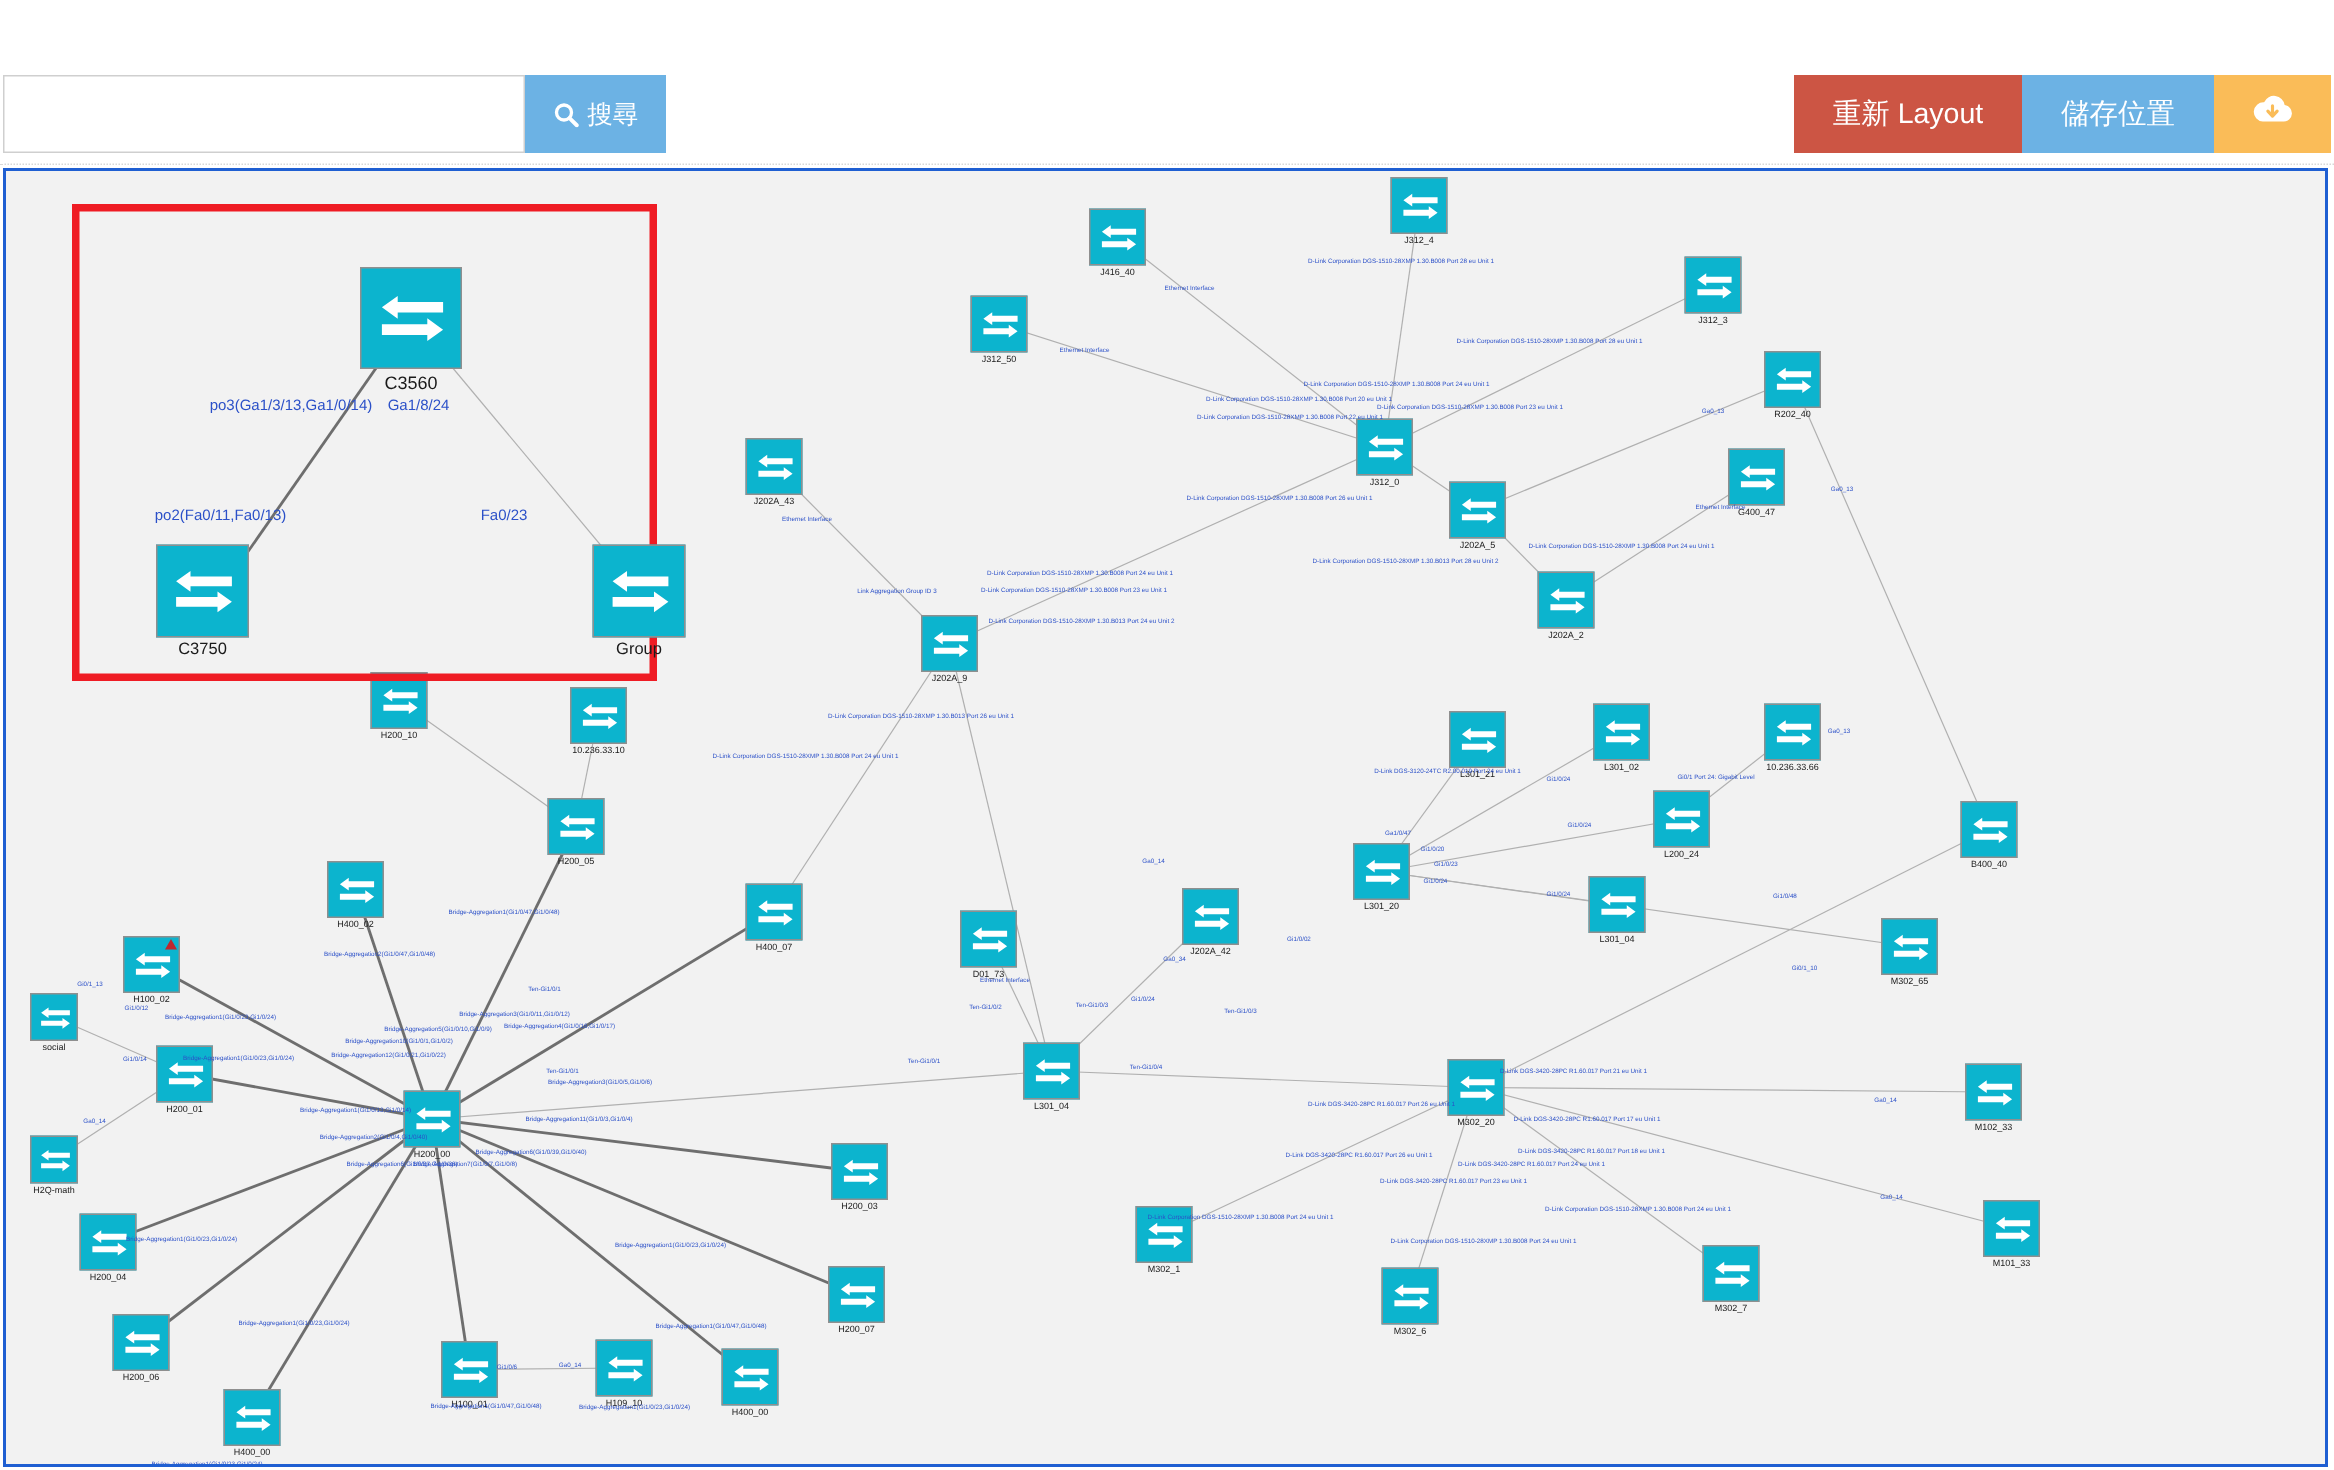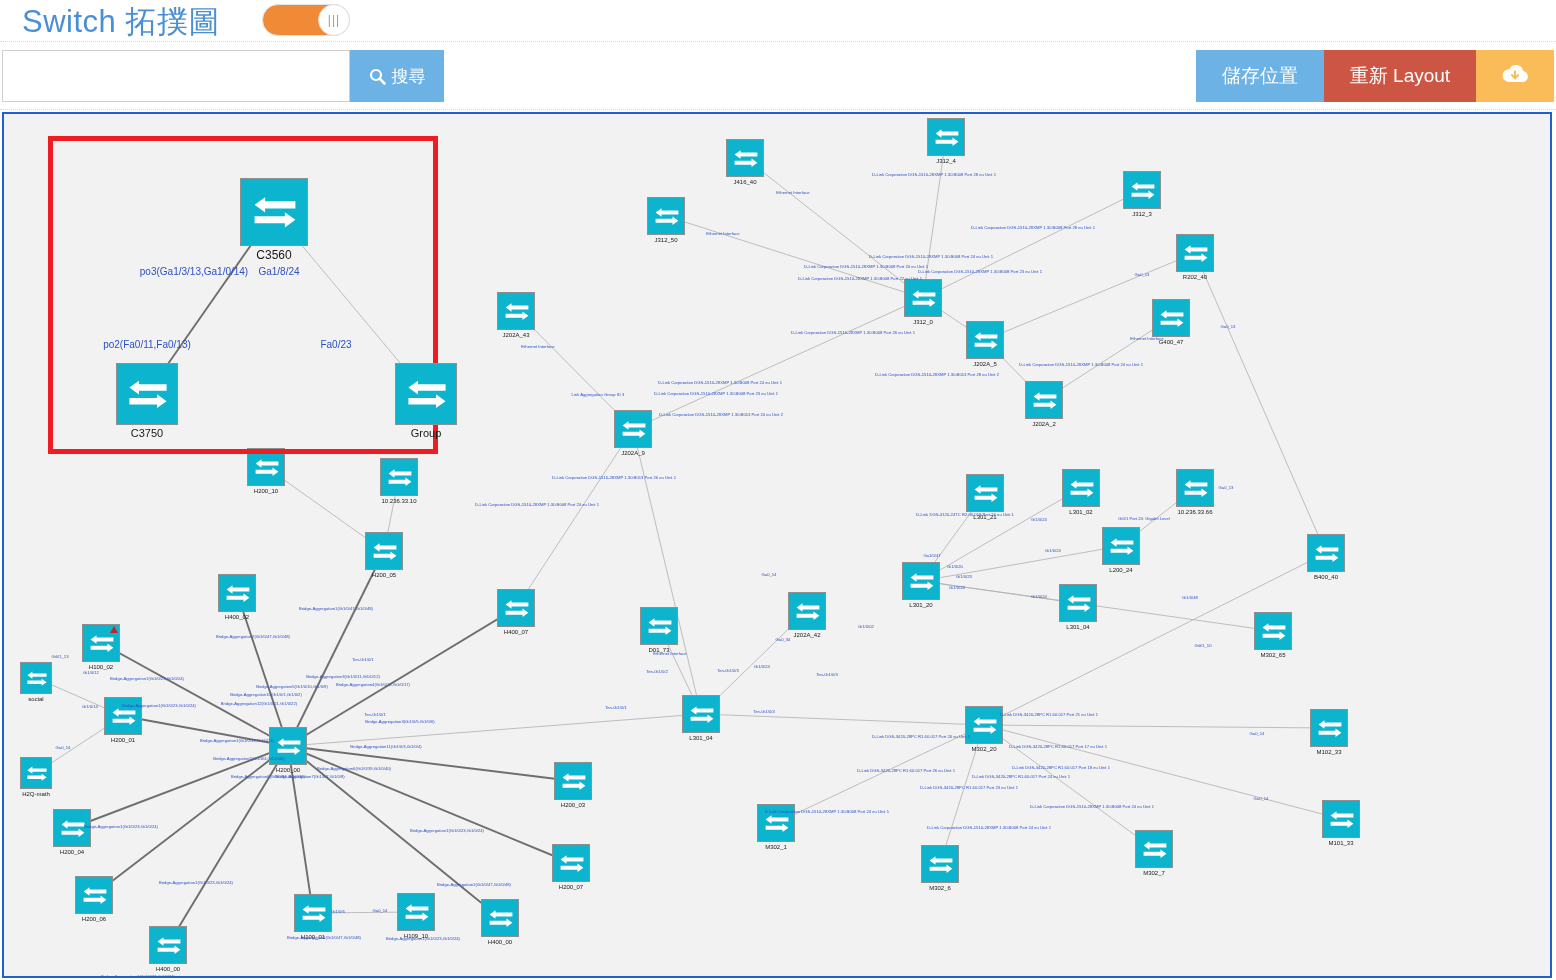--- a/index.html
+++ b/index.html
@@ -110,42 +110,36 @@
     position: absolute; color: #2b50c8;
     white-space: nowrap; transform: translate(-50%, -50%);
     pointer-events: none;
   }
 </style>
 </head>
 <body>
 
 <div id="app">
 
-  <div class="header">
-    <div class="app-title">Switch 拓撲圖</div>
-    <div class="toggle">
-      <div class="knob">|||</div>
-    </div>
-  </div>
 
   <div class="toolbar">
     <input class="search-input" type="text" value="" style="">
     <button class="search-btn">
       <span>
         <svg width="17" height="17" viewBox="0 0 17 17">
           <circle cx="7" cy="7" r="5" fill="none" stroke="#fff" stroke-width="2.2"></circle>
           <line x1="10.7" y1="10.7" x2="15.5" y2="15.5" stroke="#fff" stroke-width="2.6" stroke-linecap="round"></line>
         </svg>
       </span>
       <span>搜尋</span>
     </button>
 
     <div class="btn-group">
+      <button class="tb-btn tb-layout">重新 Layout</button>
       <button class="tb-btn tb-save">儲存位置</button>
-      <button class="tb-btn tb-layout">重新 Layout</button>
       <button class="tb-btn tb-dl">
         <span>
           <svg width="30" height="22" viewBox="0 0 30 22">
             <path d="M8.5 19h14a5.5 5.5 0 0 0 .6-10.96A7.2 7.2 0 0 0 9.4 6.2 5.4 5.4 0 0 0 8.5 19z" fill="#fff"></path>
             <path d="M15 8.5v6.2M11.9 12.1L15 15.4l3.1-3.3" stroke="#fabc58" stroke-width="2.1" fill="none" stroke-linecap="round" stroke-linejoin="round"></path>
           </svg>
         </span>
       </button>
     </div>
   </div>
@@ -900,21 +894,21 @@
               <path d="M13.600000000000001 25.84 L24.14 18.2512 L24.14 22.27
      L54.4 22.27 L54.4 29.41 L24.14 29.41
      L24.14 33.428799999999995 Z" fill="#ffffff"></path>
               <path d="M54.4 40.8 L43.86 33.2112 L43.86 37.23
      L13.600000000000001 37.23 L13.600000000000001 44.37 L43.86 44.37
      L43.86 48.388799999999996 Z" fill="#ffffff"></path>
             </svg>
           </div>
           <div class="lbl" style="top: 70px; font-size: 12px;">C3560</div>
         </div>
-        <div class="node" style="left: 112px; top: 249px; width: 62px;">
+        <div class="node" style="left: 100px; top: 249px; width: 62px;">
           <div class="box" style="width: 62px; height: 62px;">
             <svg width="62" height="62" viewBox="0 0 62 62">
               <path d="M12.400000000000002 23.56 L22.01 16.6408 L22.01 20.305
      L49.599999999999994 20.305 L49.599999999999994 26.814999999999998 L22.01 26.814999999999998
      L22.01 30.4792 Z" fill="#ffffff"></path>
               <path d="M49.599999999999994 37.199999999999996 L39.989999999999995 30.280799999999996 L39.989999999999995 33.94499999999999
      L12.400000000000002 33.94499999999999 L12.400000000000002 40.455 L39.989999999999995 40.455
      L39.989999999999995 44.11919999999999 Z" fill="#ffffff"></path>
             </svg>
           </div>

